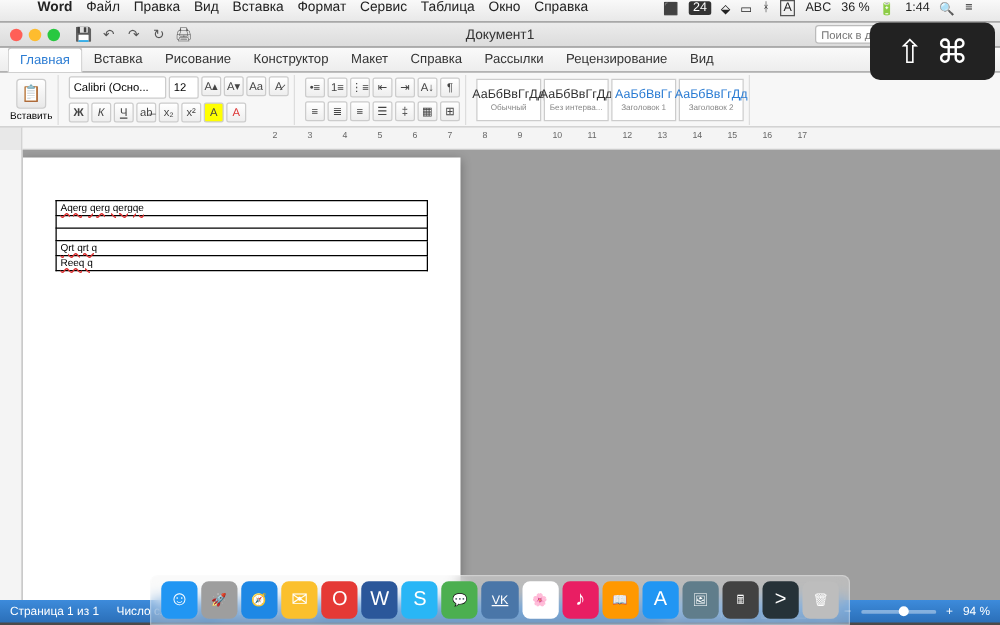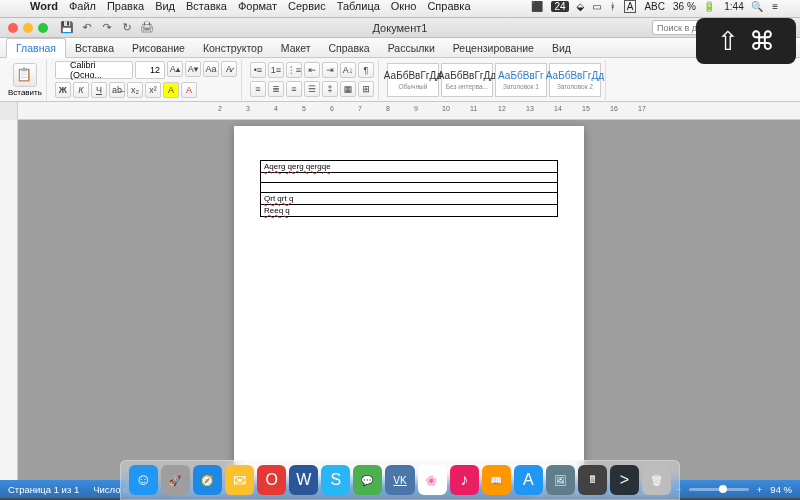--- a/index.html
+++ b/index.html
@@ -10,41 +10,41 @@
 .menubar .right{margin-left:auto;display:flex;align-items:center;gap:8px;font-size:10px}
 .titlebar{height:20px;background:linear-gradient(#ececec,#dcdcdc);display:flex;align-items:center;border-bottom:1px solid #bfbfbf;position:relative}
 .traffic{display:flex;gap:5px;padding-left:8px}
 .traffic span{width:10px;height:10px;border-radius:50%}
 .tl-red{background:#ff5f57}.tl-yel{background:#febc2e}.tl-grn{background:#28c840}
 .doctitle{position:absolute;left:50%;transform:translateX(-50%);font-size:11px;color:#333}
 .qat{display:flex;gap:6px;margin-left:12px}
 .qat span{width:14px;height:14px;display:flex;align-items:center;justify-content:center;color:#555;font-size:11px}
 .searchwrap{margin-left:auto;margin-right:8px}
 .searchwrap input{width:140px;height:15px;border:1px solid #bbb;border-radius:3px;font-size:9px;padding:0 14px 0 4px;background:#fff}
-.ribbon-tabs{height:20px;background:linear-gradient(#fafafa,#ededed);display:flex;align-items:center;padding:0 6px;border-bottom:1px solid #c8c8c8;font-size:10.5px}
+.ribbon-tabs{height:20px;background:linear-gradient(#fafafa,#ededed);display:flex;align-items:flex-start;padding:0 6px;border-bottom:1px solid #c8c8c8;font-size:10.5px}
 .rtab{padding:3px 9px;color:#333;cursor:default}
 .rtab.active{background:#fff;border:1px solid #c8c8c8;border-bottom:1px solid #fff;border-radius:3px 3px 0 0;color:#2b7cd3;margin-bottom:-1px}
 .ribbon{height:44px;background:#f7f7f7;border-bottom:1px solid #c8c8c8;display:flex;align-items:center;padding:2px 4px;gap:4px}
 .grp{display:flex;align-items:center;gap:2px;padding:0 4px;border-right:1px solid #ddd;height:40px}
 .btn{min-width:16px;height:16px;border:1px solid #ccc;background:linear-gradient(#fff,#eee);border-radius:2px;display:flex;align-items:center;justify-content:center;font-size:9px;color:#444;padding:0 2px}
 .btn.sm{width:16px}
-.sel{height:18px;border:1px solid #ccc;background:#fff;font-size:9px;padding:0 14px;display:flex;align-items:center;border-radius:2px}
+.sel{height:18px;border:1px solid #ccc;background:#fff;font-size:9px;padding:0 3px;display:flex;align-items:center;border-radius:2px}
 .paste{display:flex;flex-direction:column;align-items:center;gap:1px}
 .paste .ic{width:24px;height:24px;background:linear-gradient(#fff,#e8e8e8);border:1px solid #ccc;border-radius:3px;display:flex;align-items:center;justify-content:center;font-size:13px}
 .styles{display:flex;gap:2px}
 .style-box{width:52px;height:34px;border:1px solid #ccc;background:#fff;display:flex;flex-direction:column;align-items:center;justify-content:center;font-size:8px;color:#555}
 .style-box .prev{font-size:10px;color:#333}
 .style-box .lbl{font-size:6.5px;color:#888;margin-top:2px}
 .ruler-area{height:18px;background:#e8e8e8;display:flex}
 .vruler-spacer{width:18px;background:#e8e8e8;border-right:1px solid #ccc}
 .hruler{flex:1;background:#f4f4f4;position:relative;font-size:7px;color:#666;border-bottom:1px solid #ccc}
 .hruler .tick{position:absolute;top:3px}
 .workspace{display:flex;height:360px;background:#9e9e9e}
 .vruler{width:18px;background:#f4f4f4;border-right:1px solid #ccc}
-.canvas{flex:1;overflow:auto;display:flex;justify-content:center;padding-top:6px}
+.canvas{flex:1;overflow:auto;display:flex;padding-top:6px}
 .page{width:350px;height:480px;background:#fff;box-shadow:0 2px 8px rgba(0,0,0,.3);padding:34px 26px}
 table.doc{width:100%;border-collapse:collapse;font-size:8px;font-family:Calibri,Arial}
 table.doc td{border:1px solid #000;padding:1px 3px;height:10px}
 .redsq{color:#000;text-decoration:underline wavy #d33;text-decoration-thickness:1px}
 .gap-row td{border:none;height:6px}
 .statusbar{height:18px;background:linear-gradient(#3d8bdb,#2b6fb8);color:#fff;display:flex;align-items:center;font-size:9.5px;padding:0 8px;gap:14px}
 .statusbar .right{margin-left:auto;display:flex;align-items:center;gap:8px}
 .viewbtn{width:14px;height:12px;border:1px solid rgba(255,255,255,.5);background:rgba(255,255,255,.1)}
 .zoom-slider{width:60px;height:3px;background:rgba(255,255,255,.4);position:relative;border-radius:2px}
 .zoom-slider::after{content:"";position:absolute;left:50%;top:-3px;width:8px;height:8px;background:#fff;border-radius:50%}

